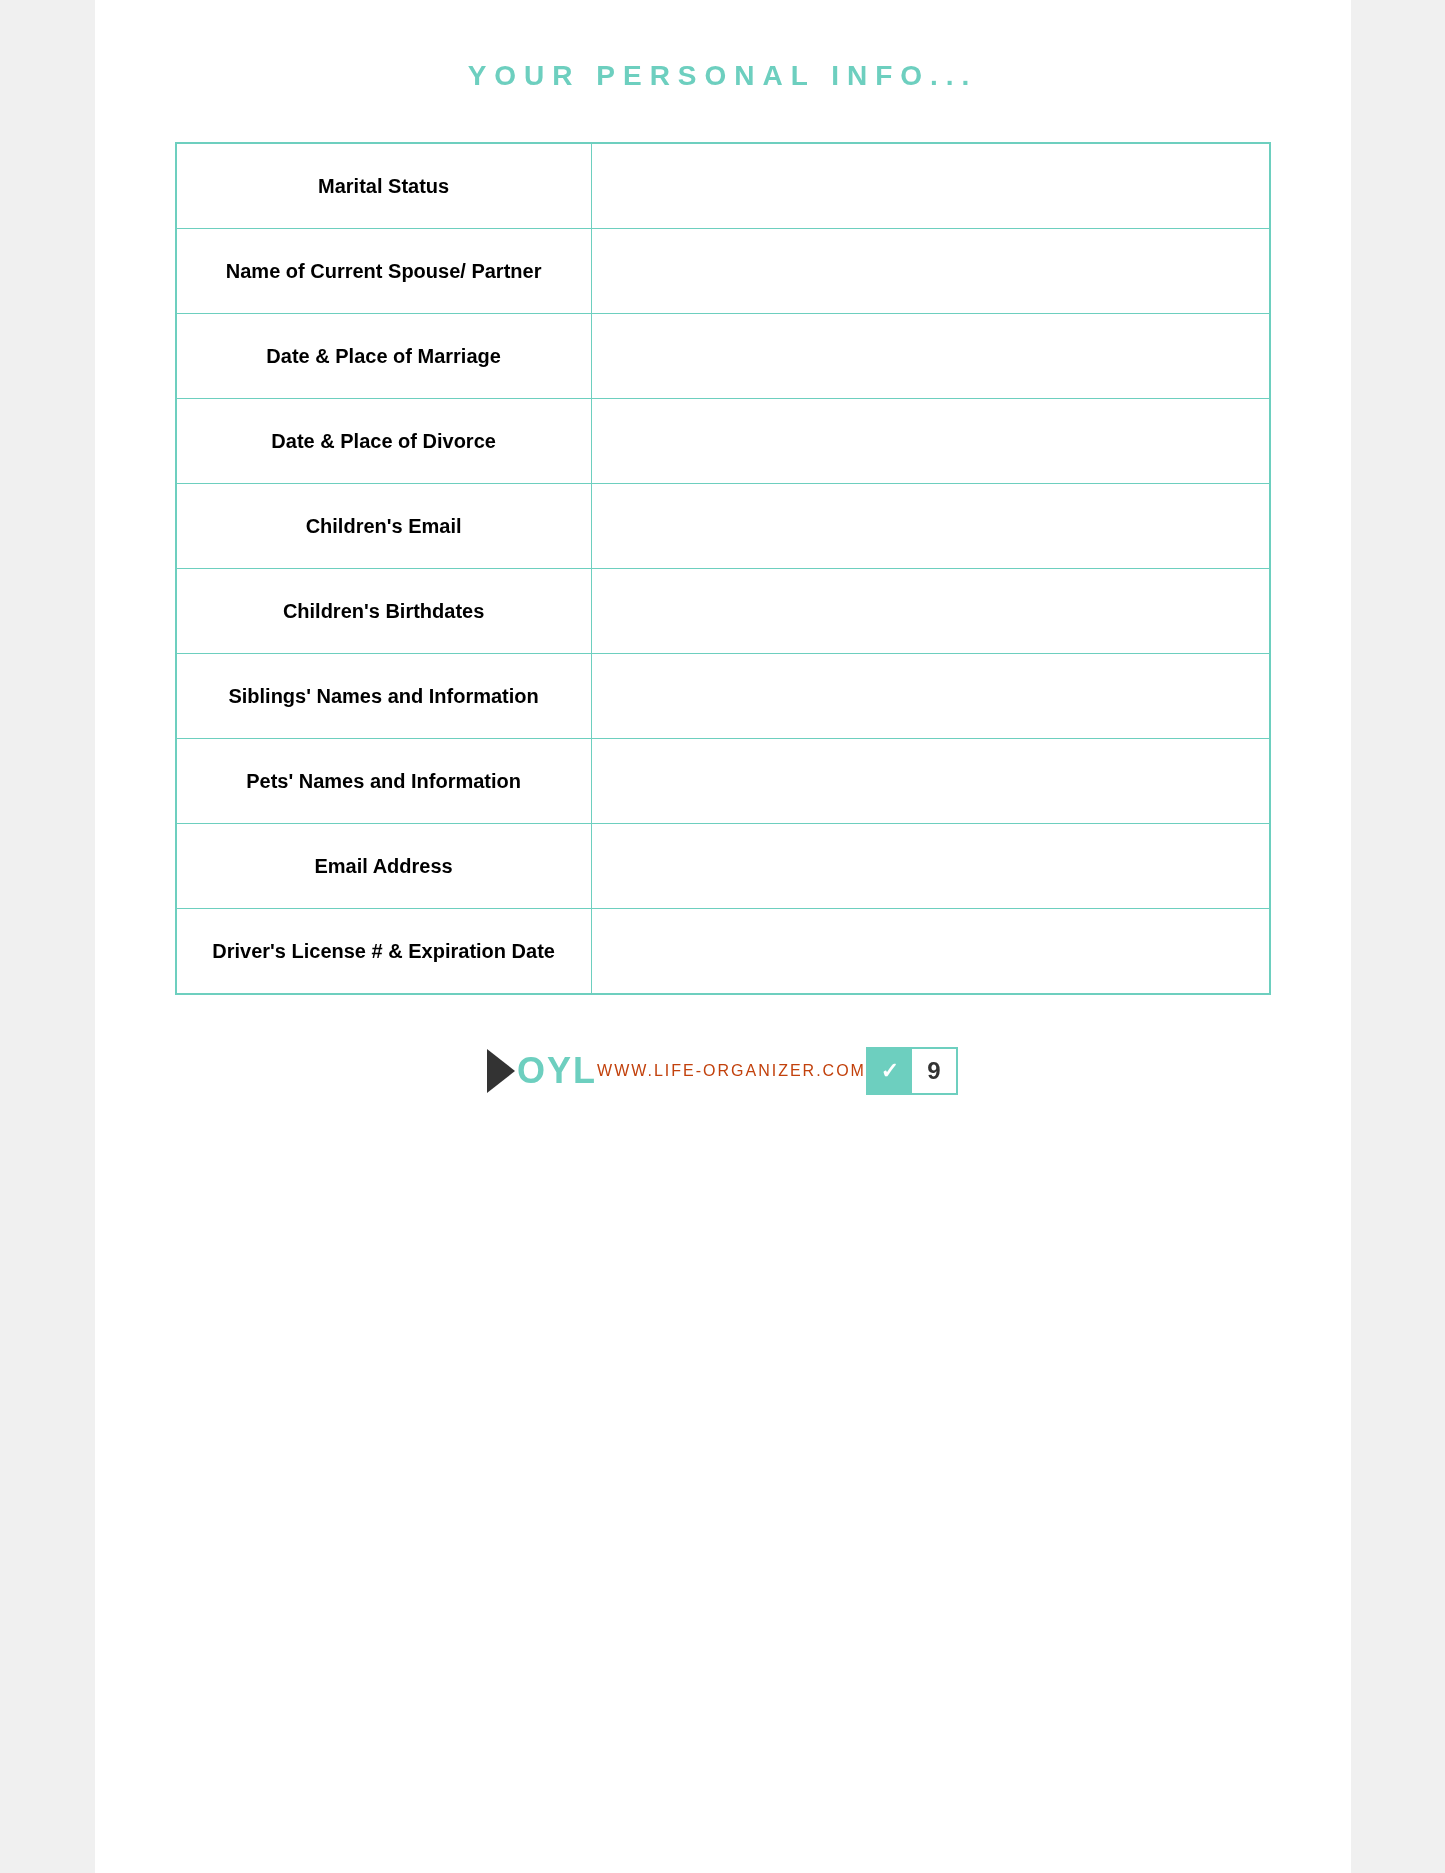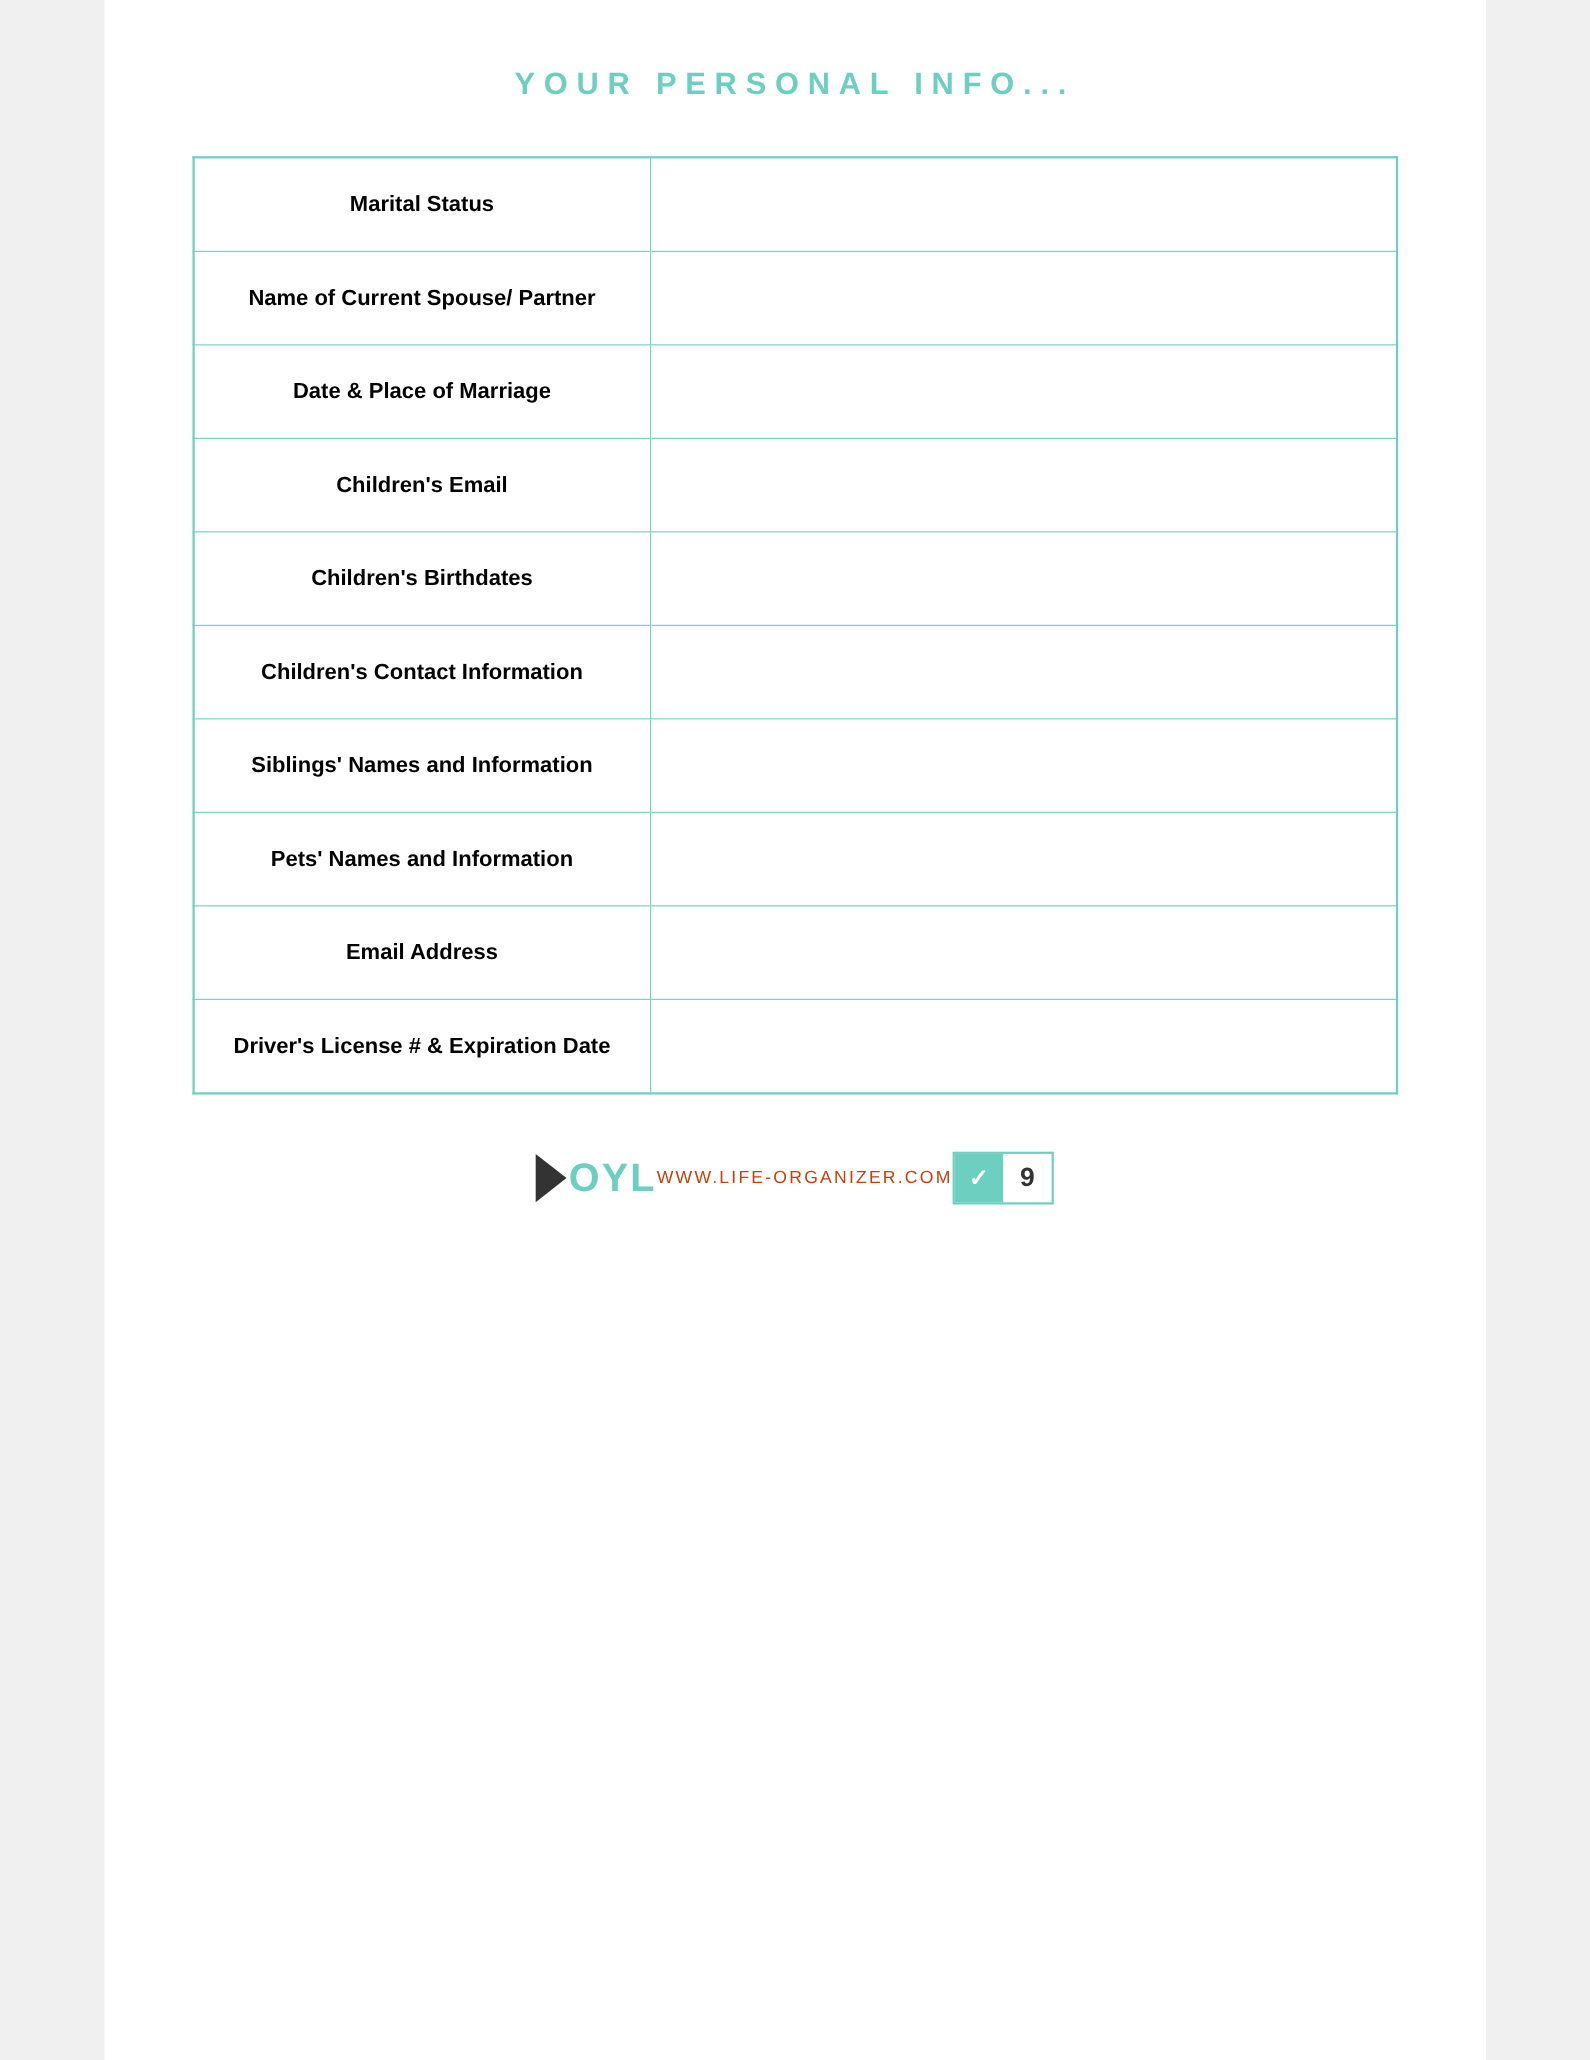--- a/index.html
+++ b/index.html
@@ -150,29 +150,29 @@
         </tr>
         <tr>
           <td class="label-cell"><span>Name of Current Spouse/ Partner</span></td>
           <td class="value-cell"></td>
         </tr>
         <tr>
           <td class="label-cell"><span>Date &amp; Place of Marriage</span></td>
           <td class="value-cell"></td>
         </tr>
         <tr>
+          <td class="label-cell"><span>Date &amp; Place of Divorce</span></td>
+          <td class="value-cell"></td>
+        </tr>
+        <tr>
           <td class="label-cell"><span>Children's Email</span></td>
           <td class="value-cell"></td>
         </tr>
         <tr>
           <td class="label-cell"><span>Children's Birthdates</span></td>
-          <td class="value-cell"></td>
-        </tr>
-        <tr>
-          <td class="label-cell"><span>Children's Contact Information</span></td>
           <td class="value-cell"></td>
         </tr>
         <tr>
           <td class="label-cell"><span>Siblings' Names and Information</span></td>
           <td class="value-cell"></td>
         </tr>
         <tr>
           <td class="label-cell"><span>Pets' Names and Information</span></td>
           <td class="value-cell"></td>
         </tr>

